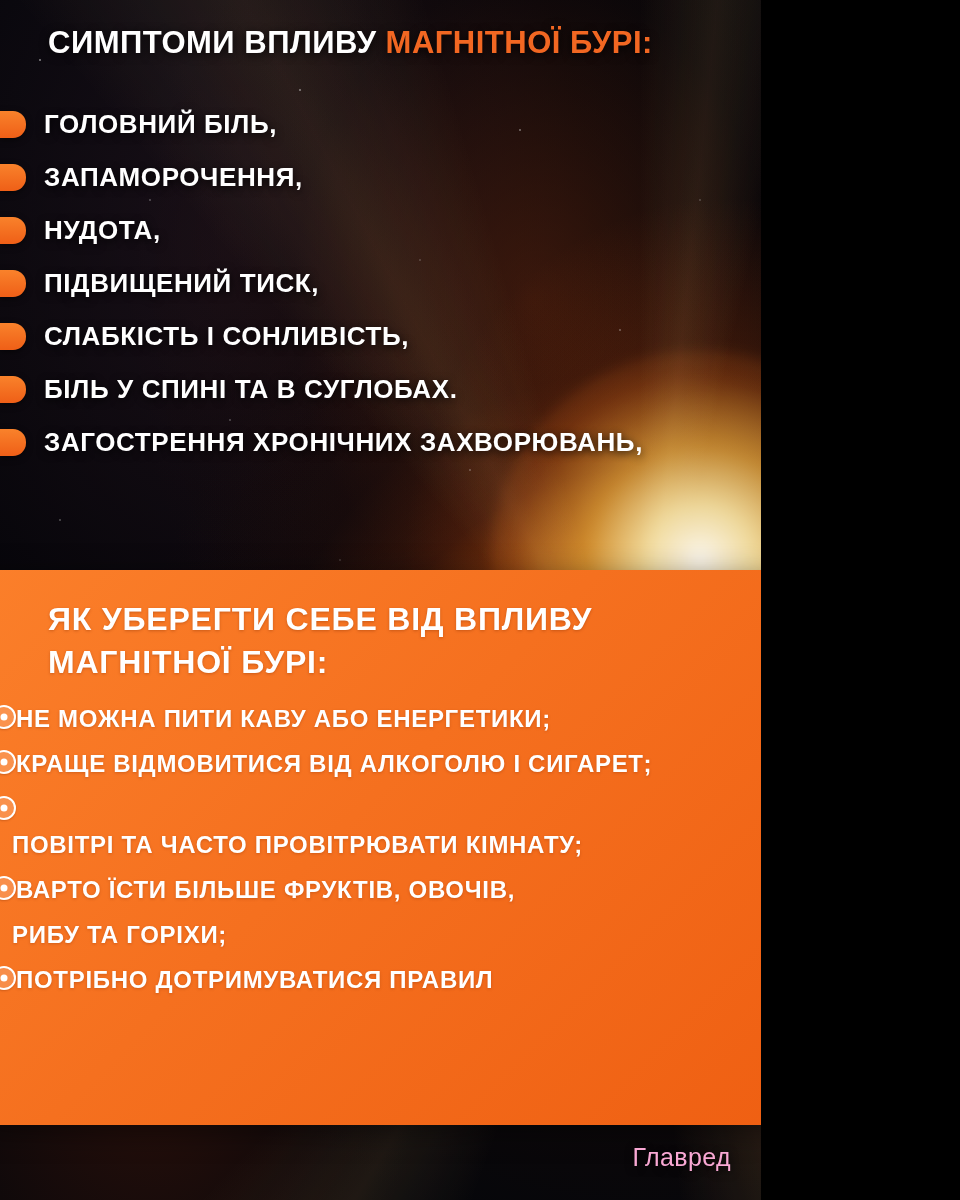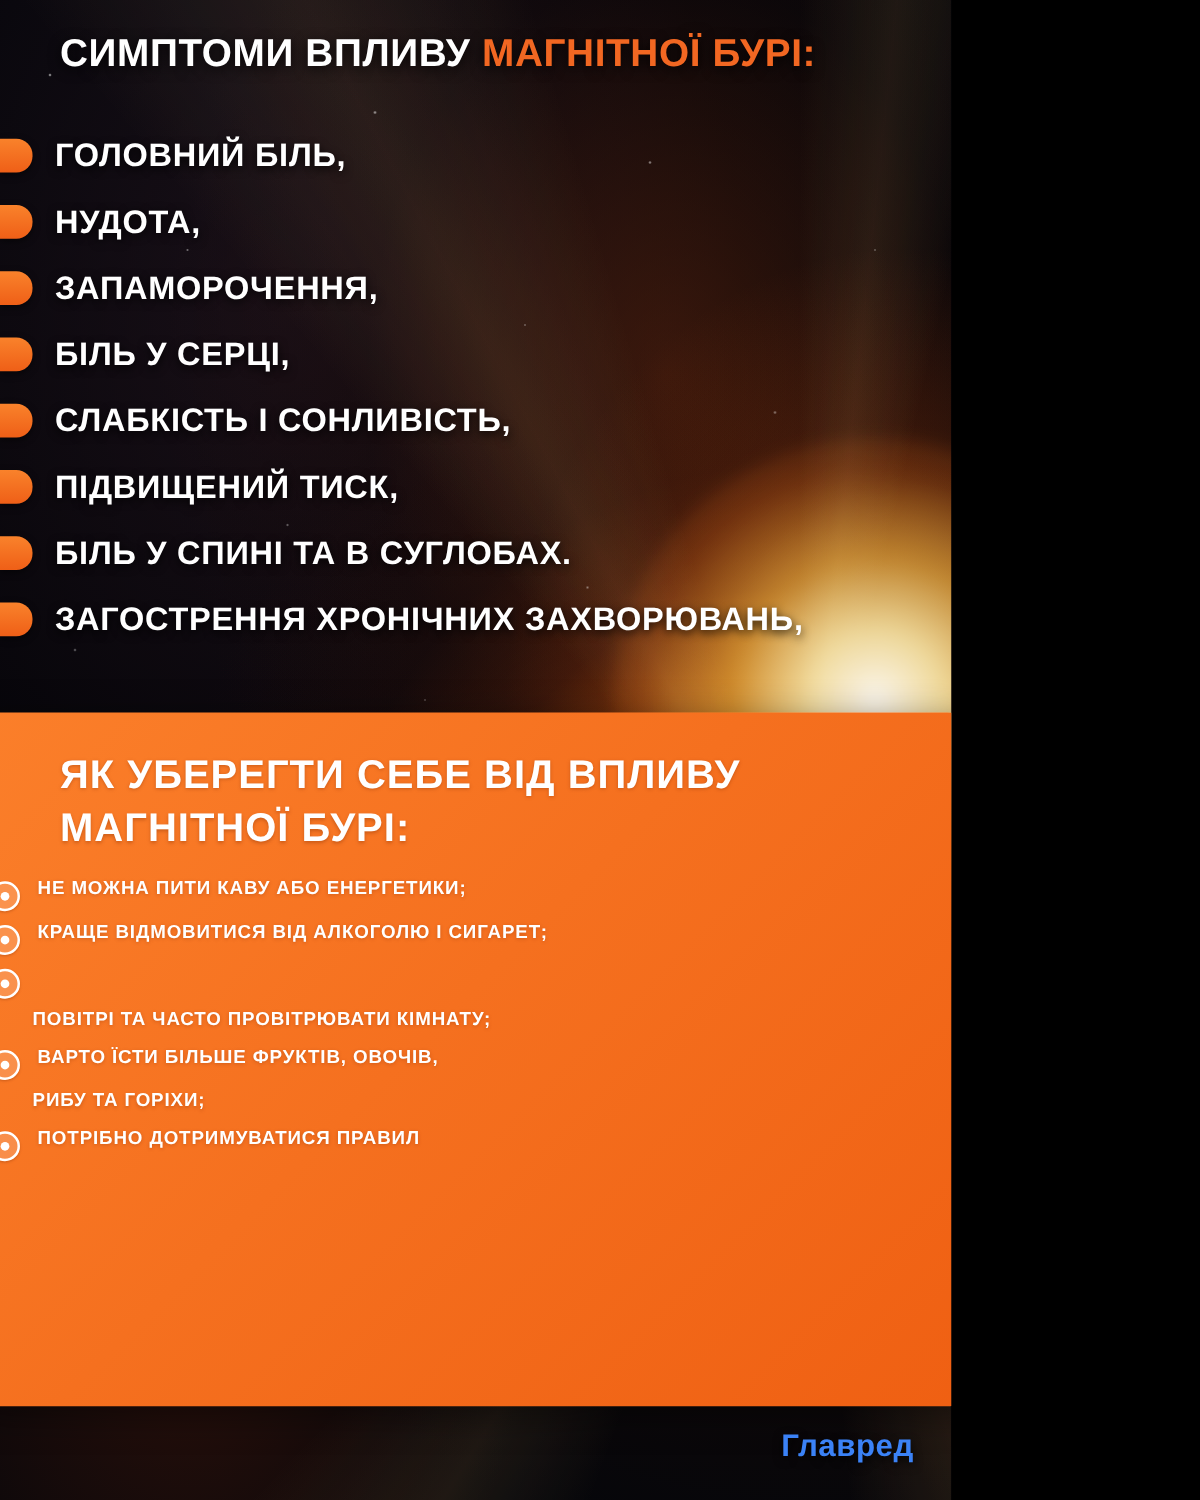--- a/index.html
+++ b/index.html
@@ -205,39 +205,38 @@
     transform: translate(-50%, -50%);
     border-radius: 50%;
     background: #ffffff;
   }
   .ring-spacer {
     flex: 0 0 auto;
     width: 20px;
     height: 20px;
   }
   .advice-text {
-    margin-left: 14px;
-    font-size: 15px;
+    font-size: 24px;
     font-weight: bold;
     color: #ffffff;
     letter-spacing: 0.7px;
     text-transform: uppercase;
     line-height: 1.72;
     text-shadow: 0 1px 3px rgba(120,40,0,0.3);
     white-space: nowrap;
   }
 
   
   .logo {
     position: absolute;
     right: 30px;
     bottom: 28px;
     font-size: 25px;
-    font-weight: bold;
-    color: #3b82f6;
+    font-weight: normal;
+    color: #f9a8d4;
     letter-spacing: 0.4px;
     text-shadow: 0 2px 8px rgba(0,0,0,0.85);
   }
 </style>
 </head>
 <body>
 
 <div class="poster">
 
   <div class="bg"></div>
@@ -249,37 +248,33 @@
     <span>СИМПТОМИ ВПЛИВУ </span><span class="accent">МАГНІТНОЇ БУРІ:</span>
   </div>
 
   <div class="symptoms">
     <div class="symptom-row">
       <div class="bullet-tab"></div>
       <div class="symptom-text">ГОЛОВНИЙ БІЛЬ,</div>
     </div>
     <div class="symptom-row">
       <div class="bullet-tab"></div>
+      <div class="symptom-text">ЗАПАМОРОЧЕННЯ,</div>
+    </div>
+    <div class="symptom-row">
+      <div class="bullet-tab"></div>
       <div class="symptom-text">НУДОТА,</div>
     </div>
     <div class="symptom-row">
       <div class="bullet-tab"></div>
-      <div class="symptom-text">ЗАПАМОРОЧЕННЯ,</div>
-    </div>
-    <div class="symptom-row">
-      <div class="bullet-tab"></div>
-      <div class="symptom-text">БІЛЬ У СЕРЦІ,</div>
+      <div class="symptom-text">ПІДВИЩЕНИЙ ТИСК,</div>
     </div>
     <div class="symptom-row">
       <div class="bullet-tab"></div>
       <div class="symptom-text">СЛАБКІСТЬ І СОНЛИВІСТЬ,</div>
-    </div>
-    <div class="symptom-row">
-      <div class="bullet-tab"></div>
-      <div class="symptom-text">ПІДВИЩЕНИЙ ТИСК,</div>
     </div>
     <div class="symptom-row">
       <div class="bullet-tab"></div>
       <div class="symptom-text">БІЛЬ У СПИНІ ТА В СУГЛОБАХ.</div>
     </div>
     <div class="symptom-row">
       <div class="bullet-tab"></div>
       <div class="symptom-text">ЗАГОСТРЕННЯ ХРОНІЧНИХ ЗАХВОРЮВАНЬ,</div>
     </div>
   </div>

